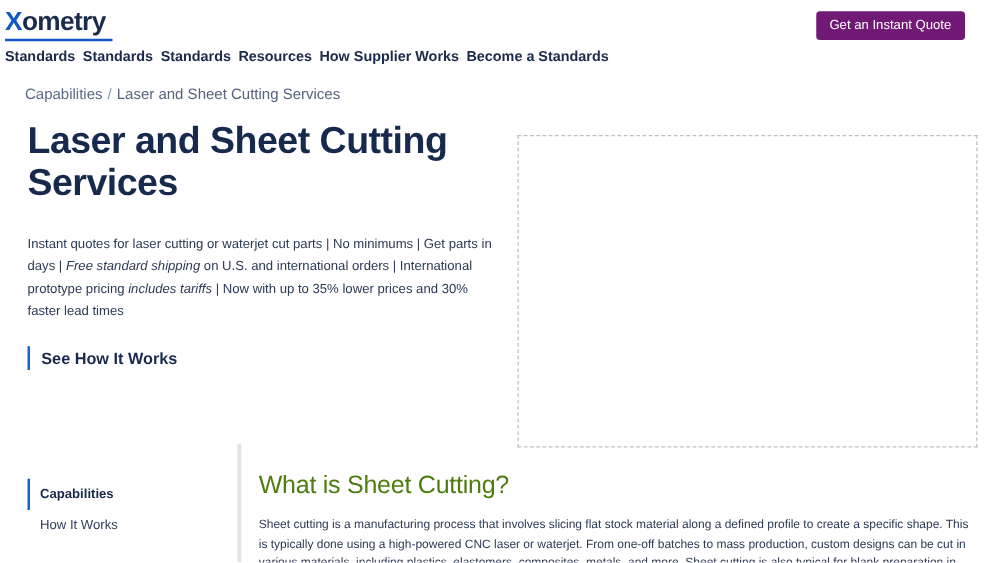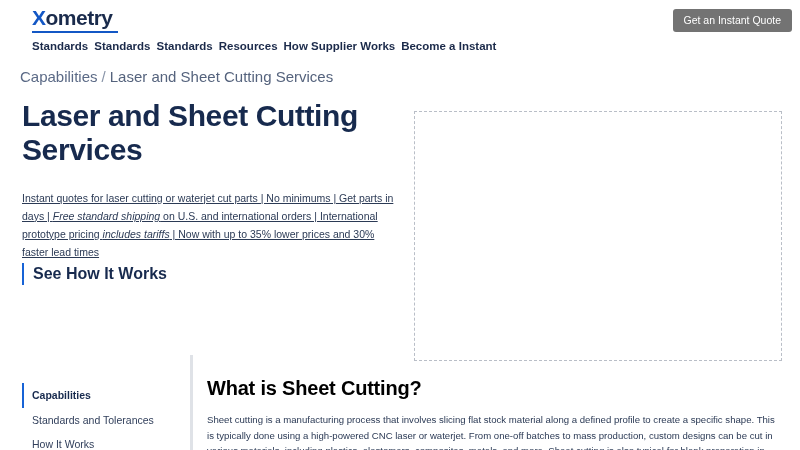--- a/index.html
+++ b/index.html
@@ -9,21 +9,21 @@
     background: #ffffff;
     font-family: "Liberation Sans", sans-serif;
     color: #1b2a4a;
   }
   .page { position: relative; width: 800px; height: 450px; }
 
   
   .header {
     position: relative;
     height: 52px;
-    padding: 6px 16px 0 32px;
+    padding: 6px 16px 0 4px;
   }
   .logo {
     font-size: 21px;
     font-weight: 700;
     letter-spacing: -0.5px;
     color: #1a2b4c;
     display: inline-block;
     line-height: 24px;
   }
   .logo .x {
@@ -37,36 +37,36 @@
   }
   .nav {
     margin-top: 7px;
     font-size: 11.5px;
     font-weight: 700;
     color: #1b2a4a;
   }
   .nav span { margin-right: 6px; white-space: nowrap; }
   .quote-btn {
     position: absolute;
-    right: 8px; top: 9px;
-    background: #737373;
+    right: 28px; top: 9px;
+    background: #701a75;
     color: #fff;
     font-size: 10.5px;
     font-weight: 400;
     border: none;
     border-radius: 3px;
     padding: 6px 11px;
     cursor: pointer;
     line-height: 1;
   }
 
   
   .breadcrumb {
     padding: 16px 0 0 20px;
-    font-size: 15px;
+    font-size: 12px;
     color: #5b6a86;
   }
   .breadcrumb a { color: #5b6a86; text-decoration: none; }
   .breadcrumb .sep { margin: 0 4px; color: #8894a8; }
   .breadcrumb .current { color: #55637d; }
 
   
   .hero {
     display: flex;
     padding: 14px 18px 0 22px;
@@ -78,27 +78,26 @@
     font-weight: 700;
     color: #172a4e;
     letter-spacing: -0.4px;
   }
   .hero-sub {
     margin-top: 22px;
     font-size: 10.5px;
     line-height: 1.72;
     color: #2b3a55;
     max-width: 378px;
-    text-decoration: underline;
   }
   .hero-sub i { font-style: italic; }
   .hero-cta {
     display: inline-block;
-    margin-top: 2px;
-    font-size: 16px;
+    margin-top: 19px;
+    font-size: 13px;
     font-weight: 700;
     color: #172a4e;
     border-left: 2px solid #1763d6;
     padding: 2px 0 2px 9px;
     cursor: pointer;
   }
   .hero-media {
     margin-left: 18px;
     margin-top: 12px;
     width: 375px;
@@ -138,64 +137,63 @@
     background: #dfe2e7;
     margin-top: 0;
     height: 95px;
   }
   .content {
     flex: 1;
     padding: 22px 24px 0 14px;
   }
   .content h2 {
     font-size: 20px;
-    font-weight: 700;
-    color: #000000;
+    font-weight: 400;
+    color: #4d7c0f;
     letter-spacing: -0.2px;
   }
   .content p {
     margin-top: 12px;
     font-size: 9.6px;
     line-height: 1.62;
     color: #2b3a55;
   }
 </style>
 </head>
 <body>
 
 <div class="page">
 
   <div class="header">
     <div>
       <span class="logo"><span class="x">X</span><span>ometry</span></span>
       <div class="logo-underline"></div>
     </div>
     <div class="nav">
-      <span>Standards</span><span>Standards</span><span>Standards</span><span>Resources</span><span>How Supplier Works</span><span>Become a Instant</span>
+      <span>Standards</span><span>Standards</span><span>Standards</span><span>Resources</span><span>How Supplier Works</span><span>Become a Standards</span>
     </div>
     <button class="quote-btn">Get an Instant Quote</button>
   </div>
 
   <div class="breadcrumb">
     <a href="#">Capabilities</a><span class="sep">/</span><span class="current">Laser and Sheet Cutting Services</span>
   </div>
 
   <div class="hero">
     <div class="hero-left">
       <h1 class="hero-title">Laser and Sheet Cutting Services</h1>
       <p class="hero-sub"><span>Instant quotes for laser cutting or waterjet cut parts | No minimums | Get parts in days | </span><i>Free standard shipping</i><span> on U.S. and international orders | International prototype pricing </span><i>includes tariffs</i><span> | Now with up to 35% lower prices and 30% faster lead times</span></p>
       <div class="hero-cta">See How It Works</div>
     </div>
     <div class="hero-media"></div>
   </div>
 
   <div class="lower">
     <div class="side-nav">
       <div class="side-item active">Capabilities</div>
-      <div class="side-item">Standards and Tolerances</div>
       <div class="side-item">How It Works</div>
     </div>
     <div class="content-divider"></div>
     <div class="content">
       <h2>What is Sheet Cutting?</h2>
       <p>Sheet cutting is a manufacturing process that involves slicing flat stock material along a defined profile to create a specific shape. This is typically done using a high-powered CNC laser or waterjet. From one-off batches to mass production, custom designs can be cut in various materials, including plastics, elastomers, composites, metals, and more. Sheet cutting is also typical for blank preparation in</p>
     </div>
   </div>
 
 </div>

